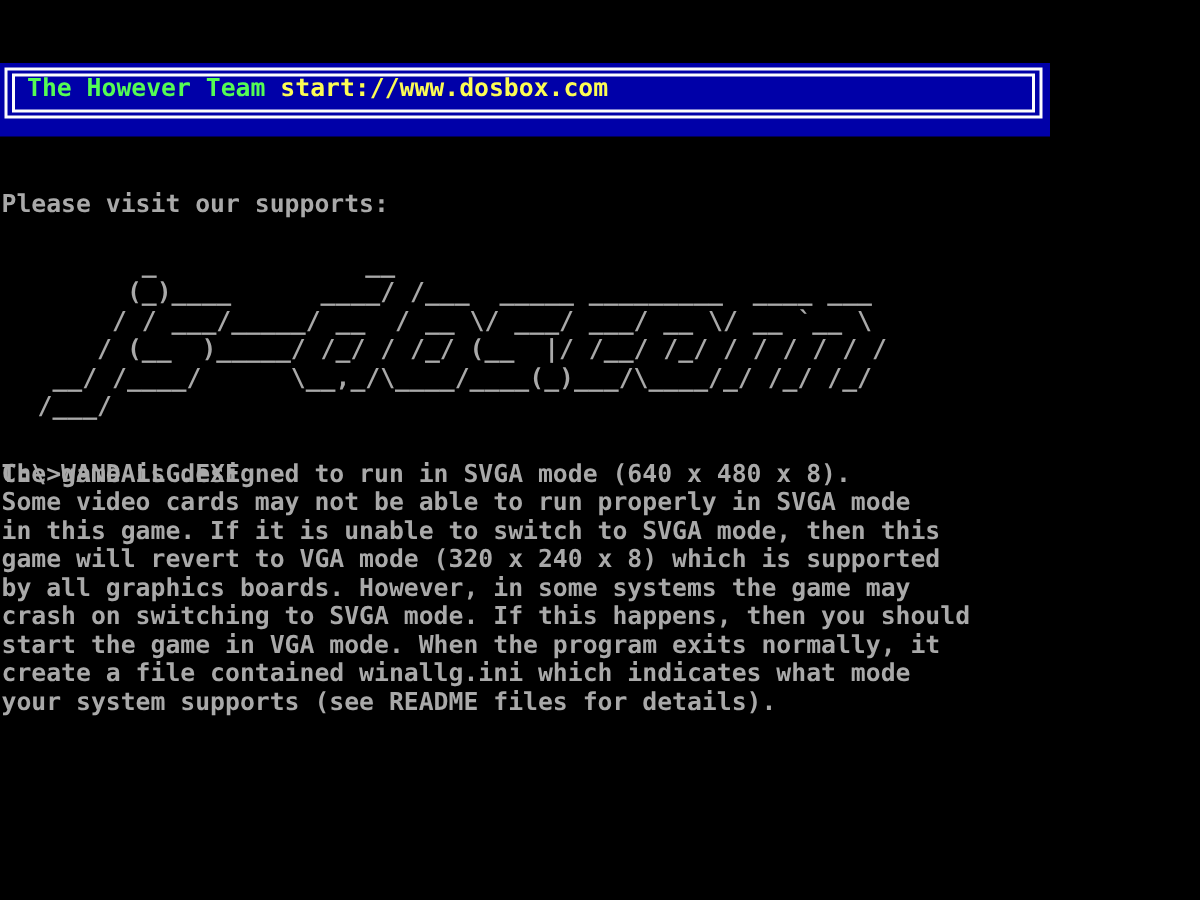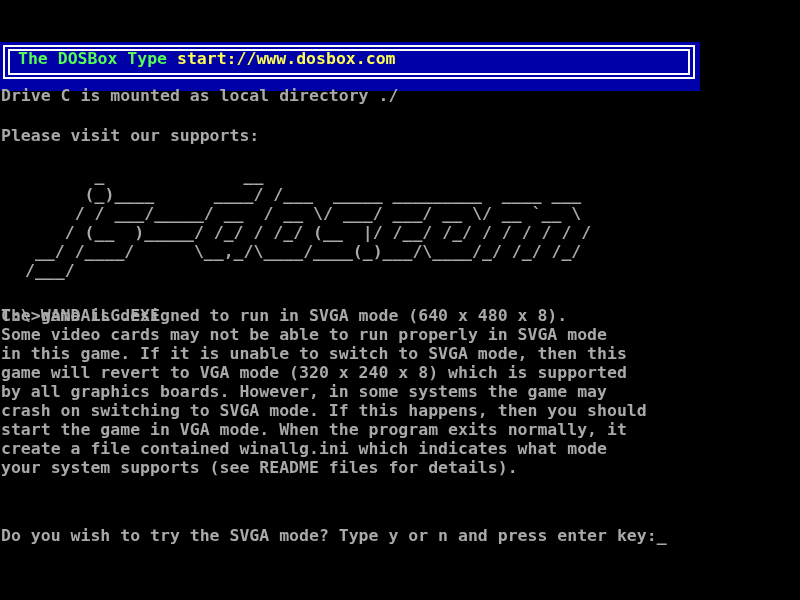--- a/index.html
+++ b/index.html
@@ -72,24 +72,23 @@
   }
 </style>
 </head>
 <body>
 
 <div class="screen">
 
   <div class="banner">
     <div class="border-outer"></div>
     <div class="border-inner"></div>
-    <div class="banner-text"><span class="txt-green">The DOSBox Type </span><span class="txt-yellow">start://www.dosbox.com</span></div>
+    <div class="banner-text"><span class="txt-green">The However Team </span><span class="txt-yellow">start://www.dosbox.com</span></div>
   </div>
 
-  <div class="tline" style="top: 86px;">Drive C is mounted as local directory ./</div>
 
   <div class="tline" style="top: 126px;">Please visit our supports:</div>
 
   <pre class="tline" style="top: 166px; margin-left: 24px;">       _              __
       (_)____      ____/ /___  _____ _________  ____ ___
      / / ___/_____/ __  / __ \/ ___/ ___/ __ \/ __ `__ \
     / (__  )_____/ /_/ / /_/ (__  |/ /__/ /_/ / / / / / /
  __/ /____/      \__,_/\____/____(_)___/\____/_/ /_/ /_/
 /___/</pre>
 
@@ -98,15 +97,14 @@
   <pre class="tline" style="top: 306px;">The game is designed to run in SVGA mode (640 x 480 x 8).
 Some video cards may not be able to run properly in SVGA mode
 in this game. If it is unable to switch to SVGA mode, then this
 game will revert to VGA mode (320 x 240 x 8) which is supported
 by all graphics boards. However, in some systems the game may
 crash on switching to SVGA mode. If this happens, then you should
 start the game in VGA mode. When the program exits normally, it
 create a file contained winallg.ini which indicates what mode
 your system supports (see README files for details).</pre>
 
-  <div class="tline" style="top: 526px;"><span>Do you wish to try the SVGA mode? Type y or n and press enter key:</span><span class="cursor">_</span></div>
 
 </div>
 
 </body></html>

